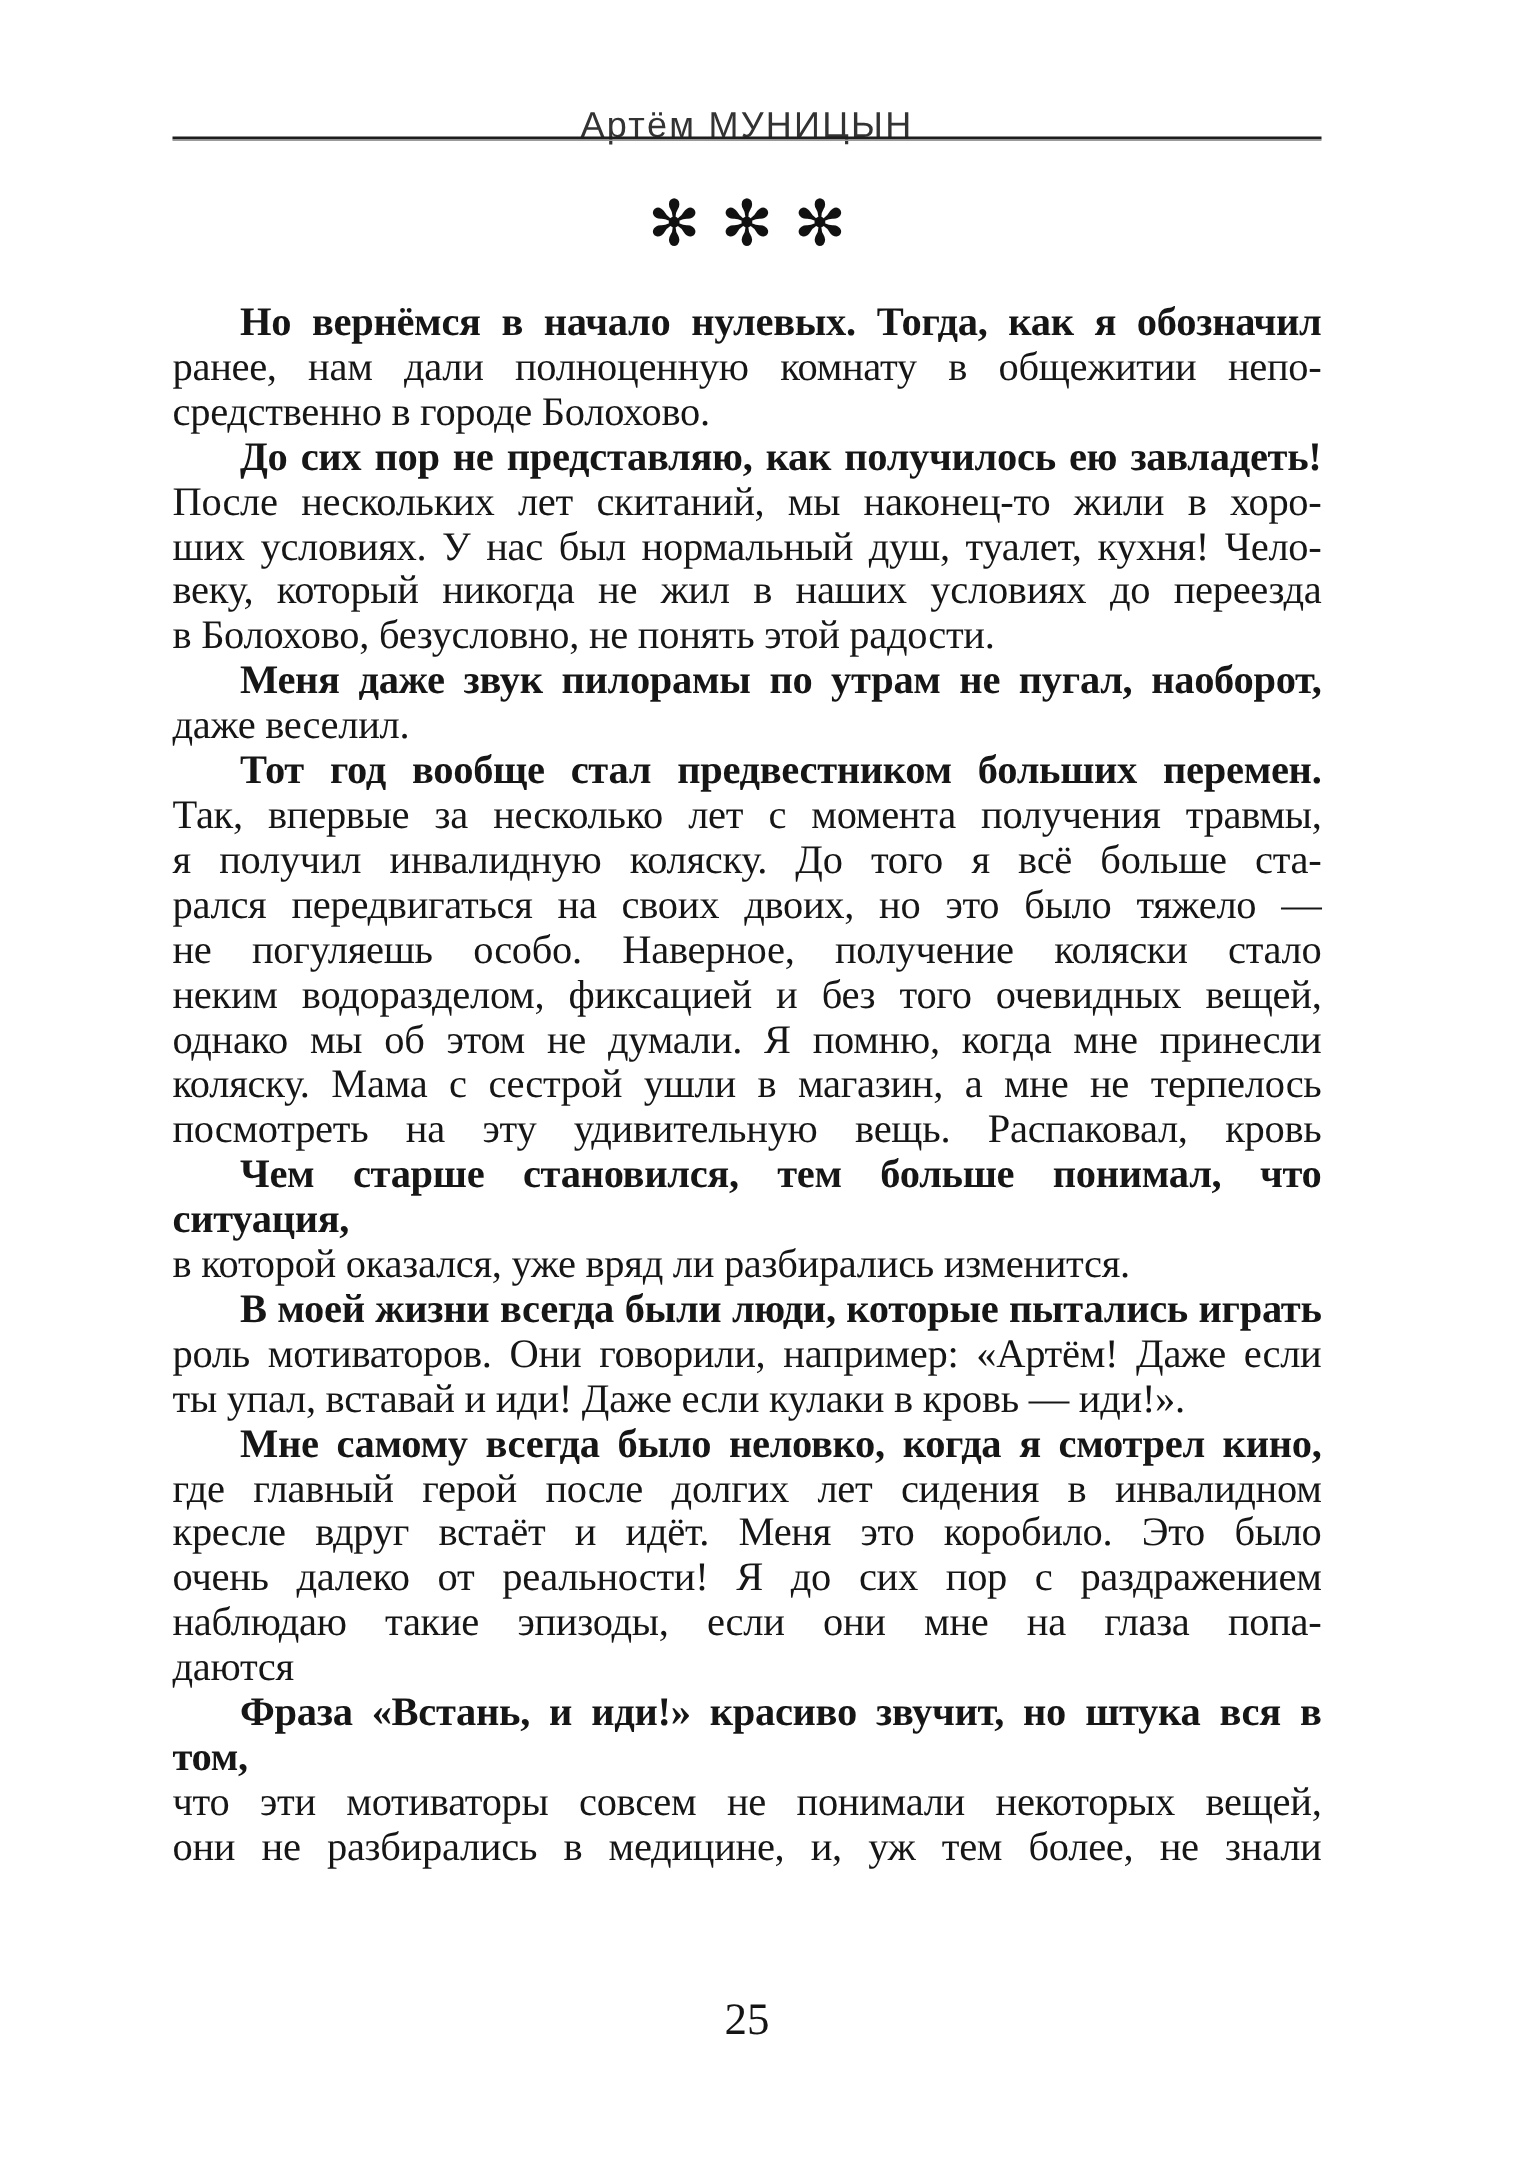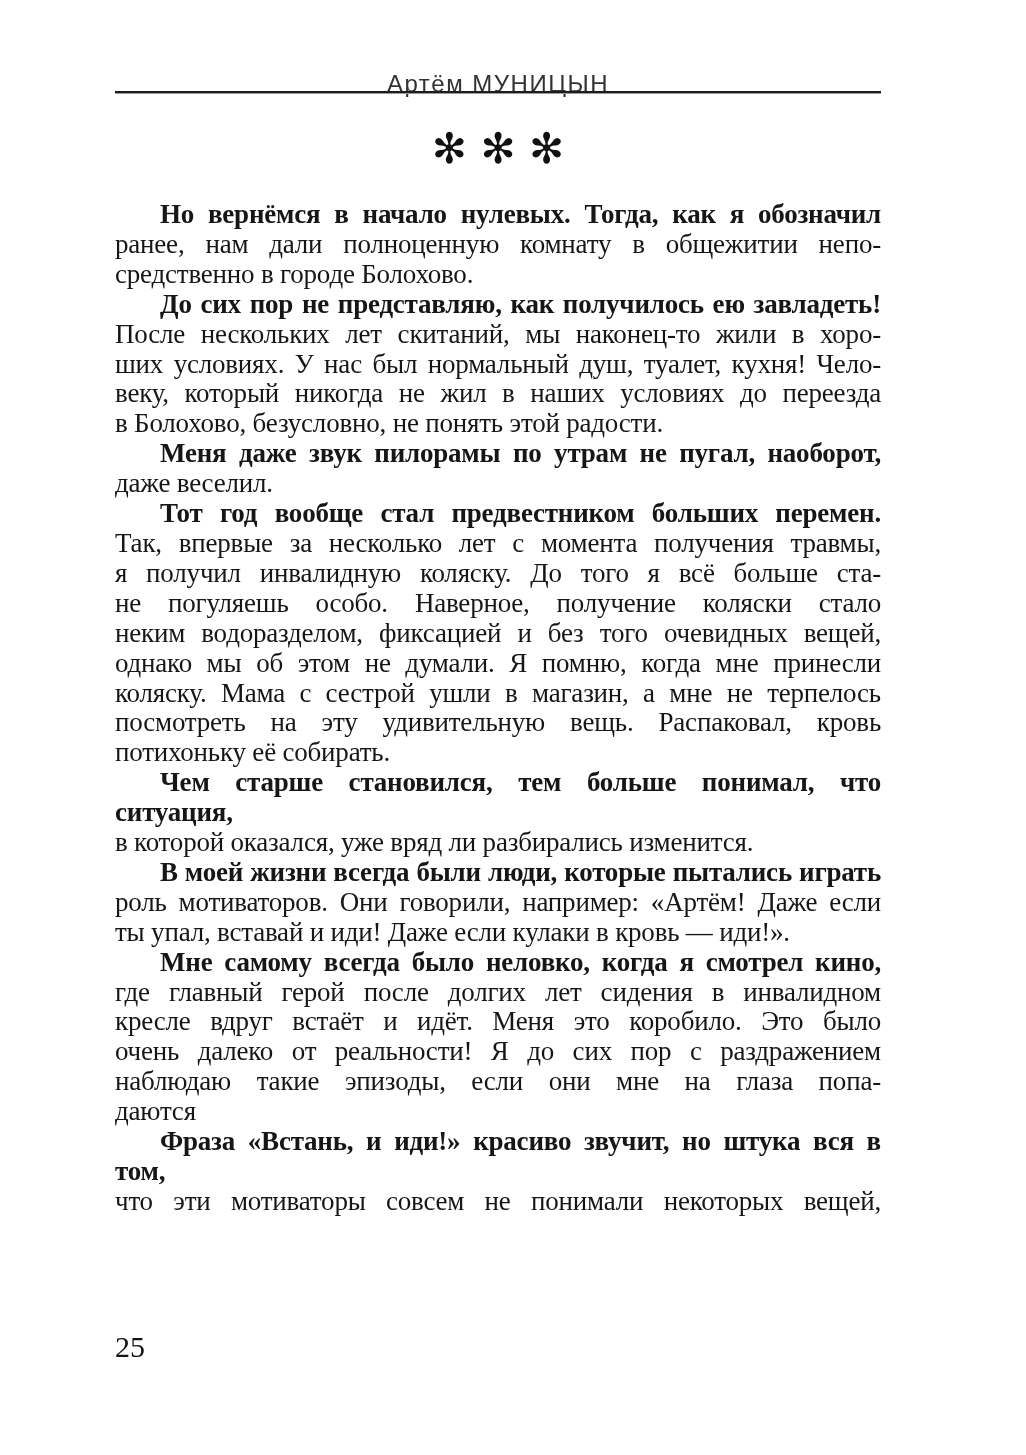--- a/index.html
+++ b/index.html
@@ -77,21 +77,21 @@
   .line.first {
     text-indent: 45px;
     font-weight: bold;
   }
   .line.end {
     text-align-last: left;
   }
   
   .page-number {
     top: 1330px;
-    text-align: left;
+    text-align: center;
     font-size: 30px;
     color: #141414;
   }
 </style>
 </head>
 <body>
 
 <div class="page">
 
   <div class="column running-header">Артём МУНИЦЫН</div>
@@ -121,26 +121,26 @@
 
     <p class="para">
       <span class="line first">Меня даже звук пилорамы по утрам не пугал, наоборот,</span>
       <span class="line end">даже веселил.</span>
     </p>
 
     <p class="para">
       <span class="line first">Тот год вообще стал предвестником больших перемен.</span>
       <span class="line">Так, впервые за несколько лет с момента получения травмы,</span>
       <span class="line">я получил инвалидную коляску. До того я всё больше ста-</span>
+      <span class="line">рался передвигаться на своих двоих, но это было тяжело —</span>
       <span class="line">не погуляешь особо. Наверное, получение коляски стало</span>
       <span class="line">неким водоразделом, фиксацией и без того очевидных вещей,</span>
       <span class="line">однако мы об этом не думали. Я помню, когда мне принесли</span>
       <span class="line">коляску. Мама с сестрой ушли в магазин, а мне не терпелось</span>
       <span class="line">посмотреть на эту удивительную вещь. Распаковал, кровь</span>
-      <span class="line end">потихоньку её собирать.</span>
     </p>
 
 
     <p class="para">
       <span class="line first">Чем старше становился, тем больше понимал, что ситуация,</span>
       <span class="line end">в которой оказался, уже вряд ли разбирались изменится.</span>
     </p>
 
     <p class="para">
       <span class="line first">В моей жизни всегда были люди, которые пытались играть</span>
@@ -153,19 +153,20 @@
       <span class="line">где главный герой после долгих лет сидения в инвалидном</span>
       <span class="line">кресле вдруг встаёт и идёт. Меня это коробило. Это было</span>
       <span class="line">очень далеко от реальности! Я до сих пор с раздражением</span>
       <span class="line">наблюдаю такие эпизоды, если они мне на глаза попа-</span>
       <span class="line end">даются</span>
     </p>
 
     <p class="para">
       <span class="line first">Фраза «Встань, и иди!» красиво звучит, но штука вся в том,</span>
       <span class="line">что эти мотиваторы совсем не понимали некоторых вещей,</span>
+      <span class="line">они не разбирались в медицине, и, уж тем более, не знали</span>
     </p>
 
   </div>
 
   <div class="column page-number">25</div>
 
 </div>
 
 </body></html>

